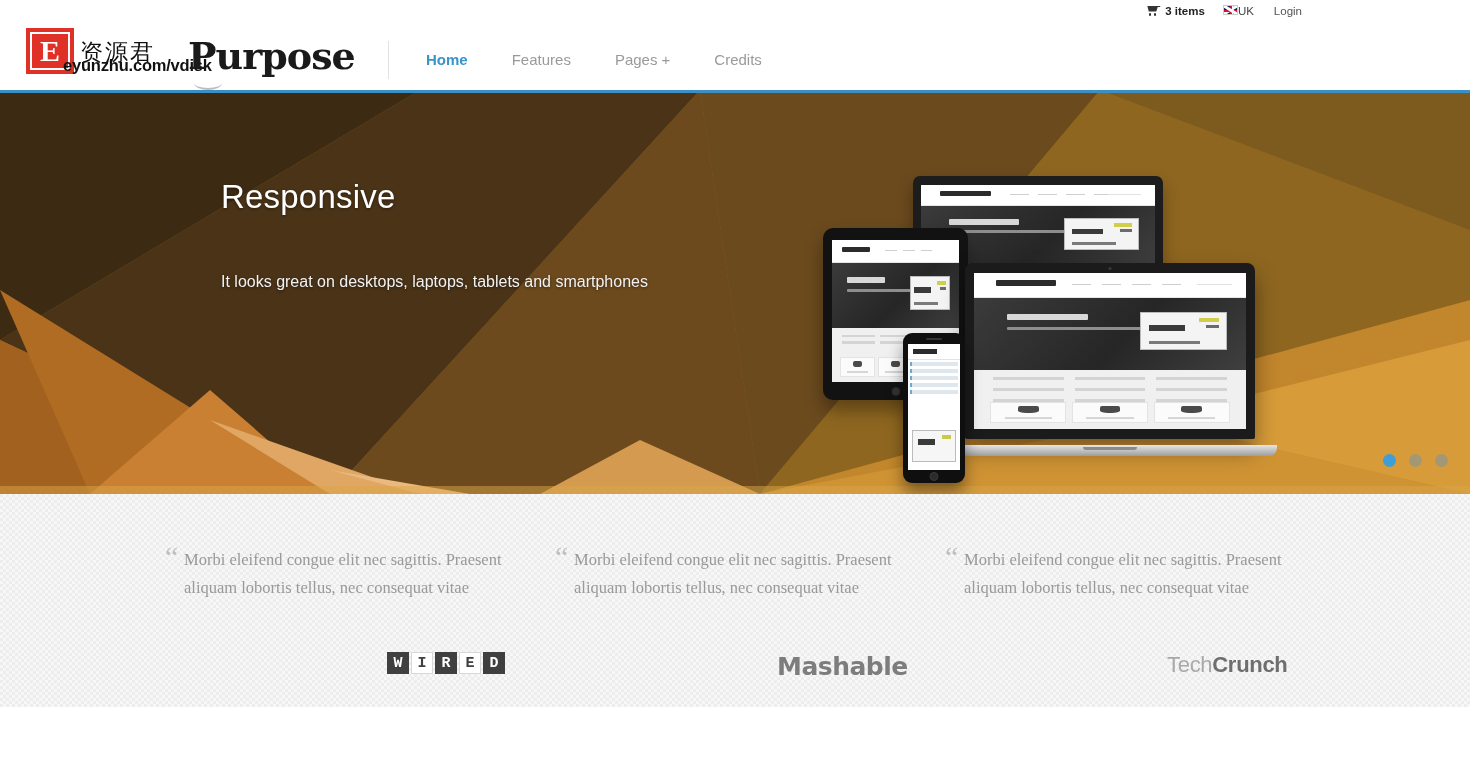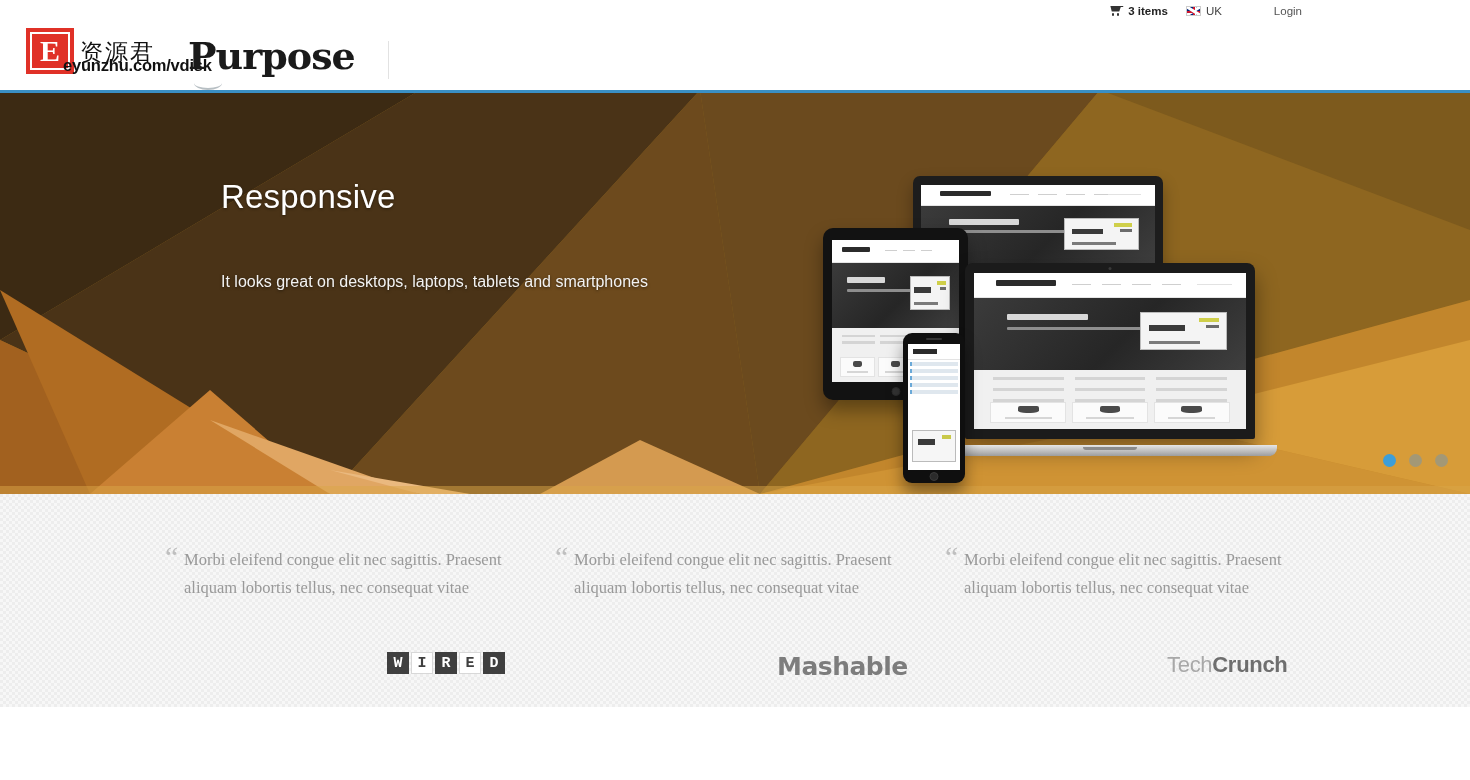--- a/index.html
+++ b/index.html
@@ -33,37 +33,37 @@
     border-top: 1.4px solid #333; transform: skewX(-25deg);
   }
   .cart-icon .wheel {
     position: absolute; width: 2.2px; height: 2.2px; background: #333;
     border-radius: 50%; bottom: 1px;
   }
   .cart-icon .wheel.w1 { left: 2px; }
   .cart-icon .wheel.w2 { left: 7px; }
   .cart-items { font-weight: bold; color: #222; font-size: 11.5px; }
 
-  .lang-group { display: flex; align-items: center; gap: 5px; margin-right: 20px; }
+  .lang-group { display: flex; margin-right: 20px; }
   .flag {
     width: 15px; height: 10px; position: relative; overflow: hidden;
     background: #00247d; border: 0.5px solid #ccc; display:block;
   }
   .flag::before, .flag::after {
     content: ""; position: absolute; left: 50%; top: -50%;
     width: 2.6px; height: 200%; background: #fff; transform-origin: center;
   }
   .flag::before { transform: translateX(-50%) rotate(58deg); }
   .flag::after  { transform: translateX(-50%) rotate(-58deg); }
   .flag .cross-h { position:absolute; left:0; top:3.6px; width:100%; height:2.8px; background:#fff; }
   .flag .cross-v { position:absolute; top:0; left:5.8px; width:3.2px; height:100%; background:#fff; }
   .flag .cross-h2 { position:absolute; left:0; top:4.2px; width:100%; height:1.6px; background:#cf142b; }
   .flag .cross-v2 { position:absolute; top:0; left:6.4px; width:2px; height:100%; background:#cf142b; }
   .lang-label { color: #444; font-size: 11.5px; }
-  .login-link { color: #555; font-size: 11.5px; text-decoration: none; cursor: pointer; margin-left: 32px; }
+  .login-link { color: #555; font-size: 11.5px; text-decoration: none; cursor: pointer; }
 
   
   .header {
     position: absolute; top: 27px; left: 0; width: 1470px; height: 63px;
     background: #ffffff;
   }
   .brand { position: absolute; left: 22px; top: -4px; width: 350px; height: 62px; }
   .wm-logo {
     position: absolute; left: 4px; top: 5px;
     width: 48px; height: 46px;
@@ -296,20 +296,26 @@
         <div class="inner">
           <span class="e">E</span>
         </div>
       </div>
       <div class="wm-cn">资源君</div>
       <div class="wm-url">eyunzhu.com/vdisk</div>
       <div class="brand-name">Purpose</div>
       <div class="brand-swoosh"></div>
     </div>
     <div class="nav-divider"></div>
+    <div class="nav">
+      <a class="nav-item active">Home</a>
+      <a class="nav-item">Features</a>
+      <a class="nav-item">Pages +</a>
+      <a class="nav-item">Credits</a>
+    </div>
   </div>
 
   <div class="hero">
     <div class="hero-topline"></div>
 
     <div class="hero-bg">
       <svg viewBox="0 0 1470 404" preserveAspectRatio="none" aria-hidden="true">
         <polygon points="0,0 420,0 0,250" fill="#3c2a13"></polygon>
         <polygon points="420,0 0,250 330,404 700,0" fill="#4a3317"></polygon>
         <polygon points="0,250 0,404 330,404" fill="#a2611f"></polygon>

